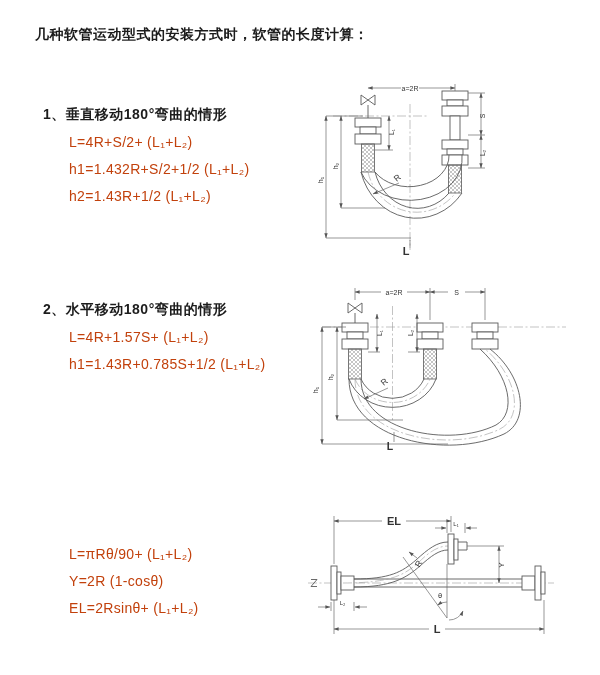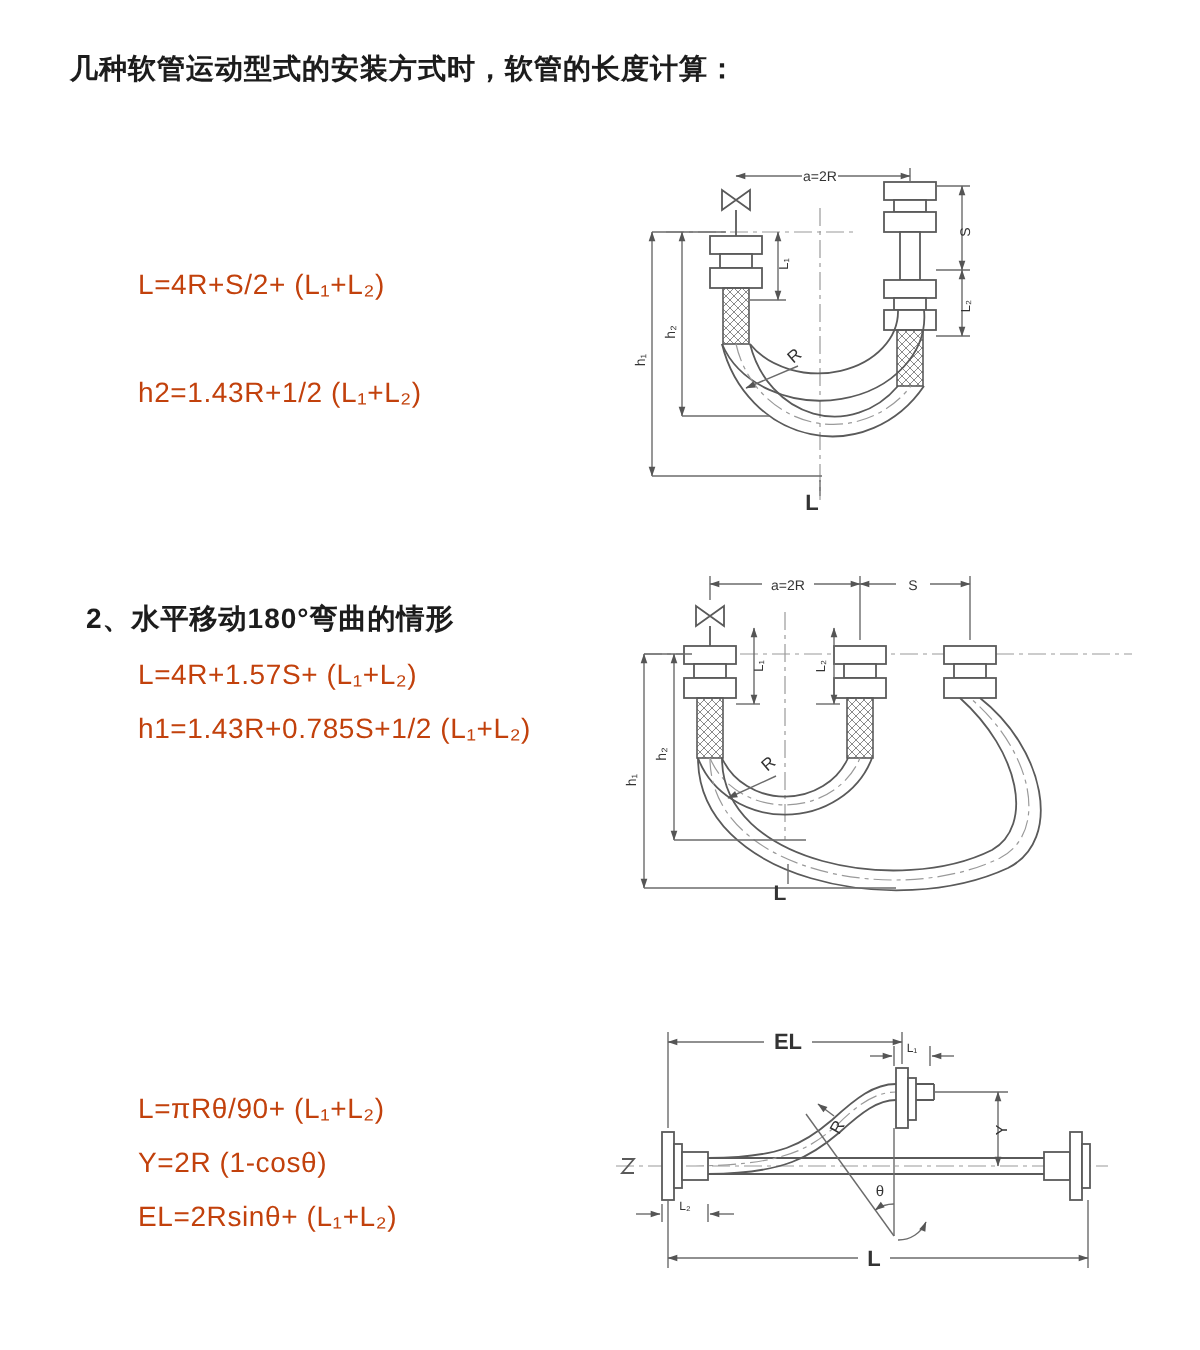--- a/index.html
+++ b/index.html
@@ -27,21 +27,23 @@
     <pattern id="hx" width="4" height="4" patternUnits="userSpaceOnUse">
       <path d="M0,4 L4,0 M0,0 L4,4" stroke="#8a8a8a" stroke-width="0.5"></path>
     </pattern>
   </defs>
 </svg>
 
 <div class="page">
 
   <div class="doc-title">几种软管运动型式的安装方式时，软管的长度计算：</div>
 
+  <div class="heading" style="top:106px">1、垂直移动180°弯曲的情形</div>
   <div class="formula" style="top:134px">L=4R+S/2+ (L₁+L₂)</div>
+  <div class="formula" style="top:161px">h1=1.432R+S/2+1/2 (L₁+L₂)</div>
   <div class="formula" style="top:188px">h2=1.43R+1/2 (L₁+L₂)</div>
 
   <svg class="diag" style="left:313px;top:78px" width="284" height="180" viewBox="0 0 284 180">
     <g>
       <path class="cl" d="M20,38 H115"></path>
       <path class="cl" d="M97,26 V172"></path>
     </g>
     <g>
       <path class="wall" d="M48,17 L48,27 L55,22 Z M62,17 L62,27 L55,22 Z"></path>
       <path class="wall" d="M55,27 V40"></path>

